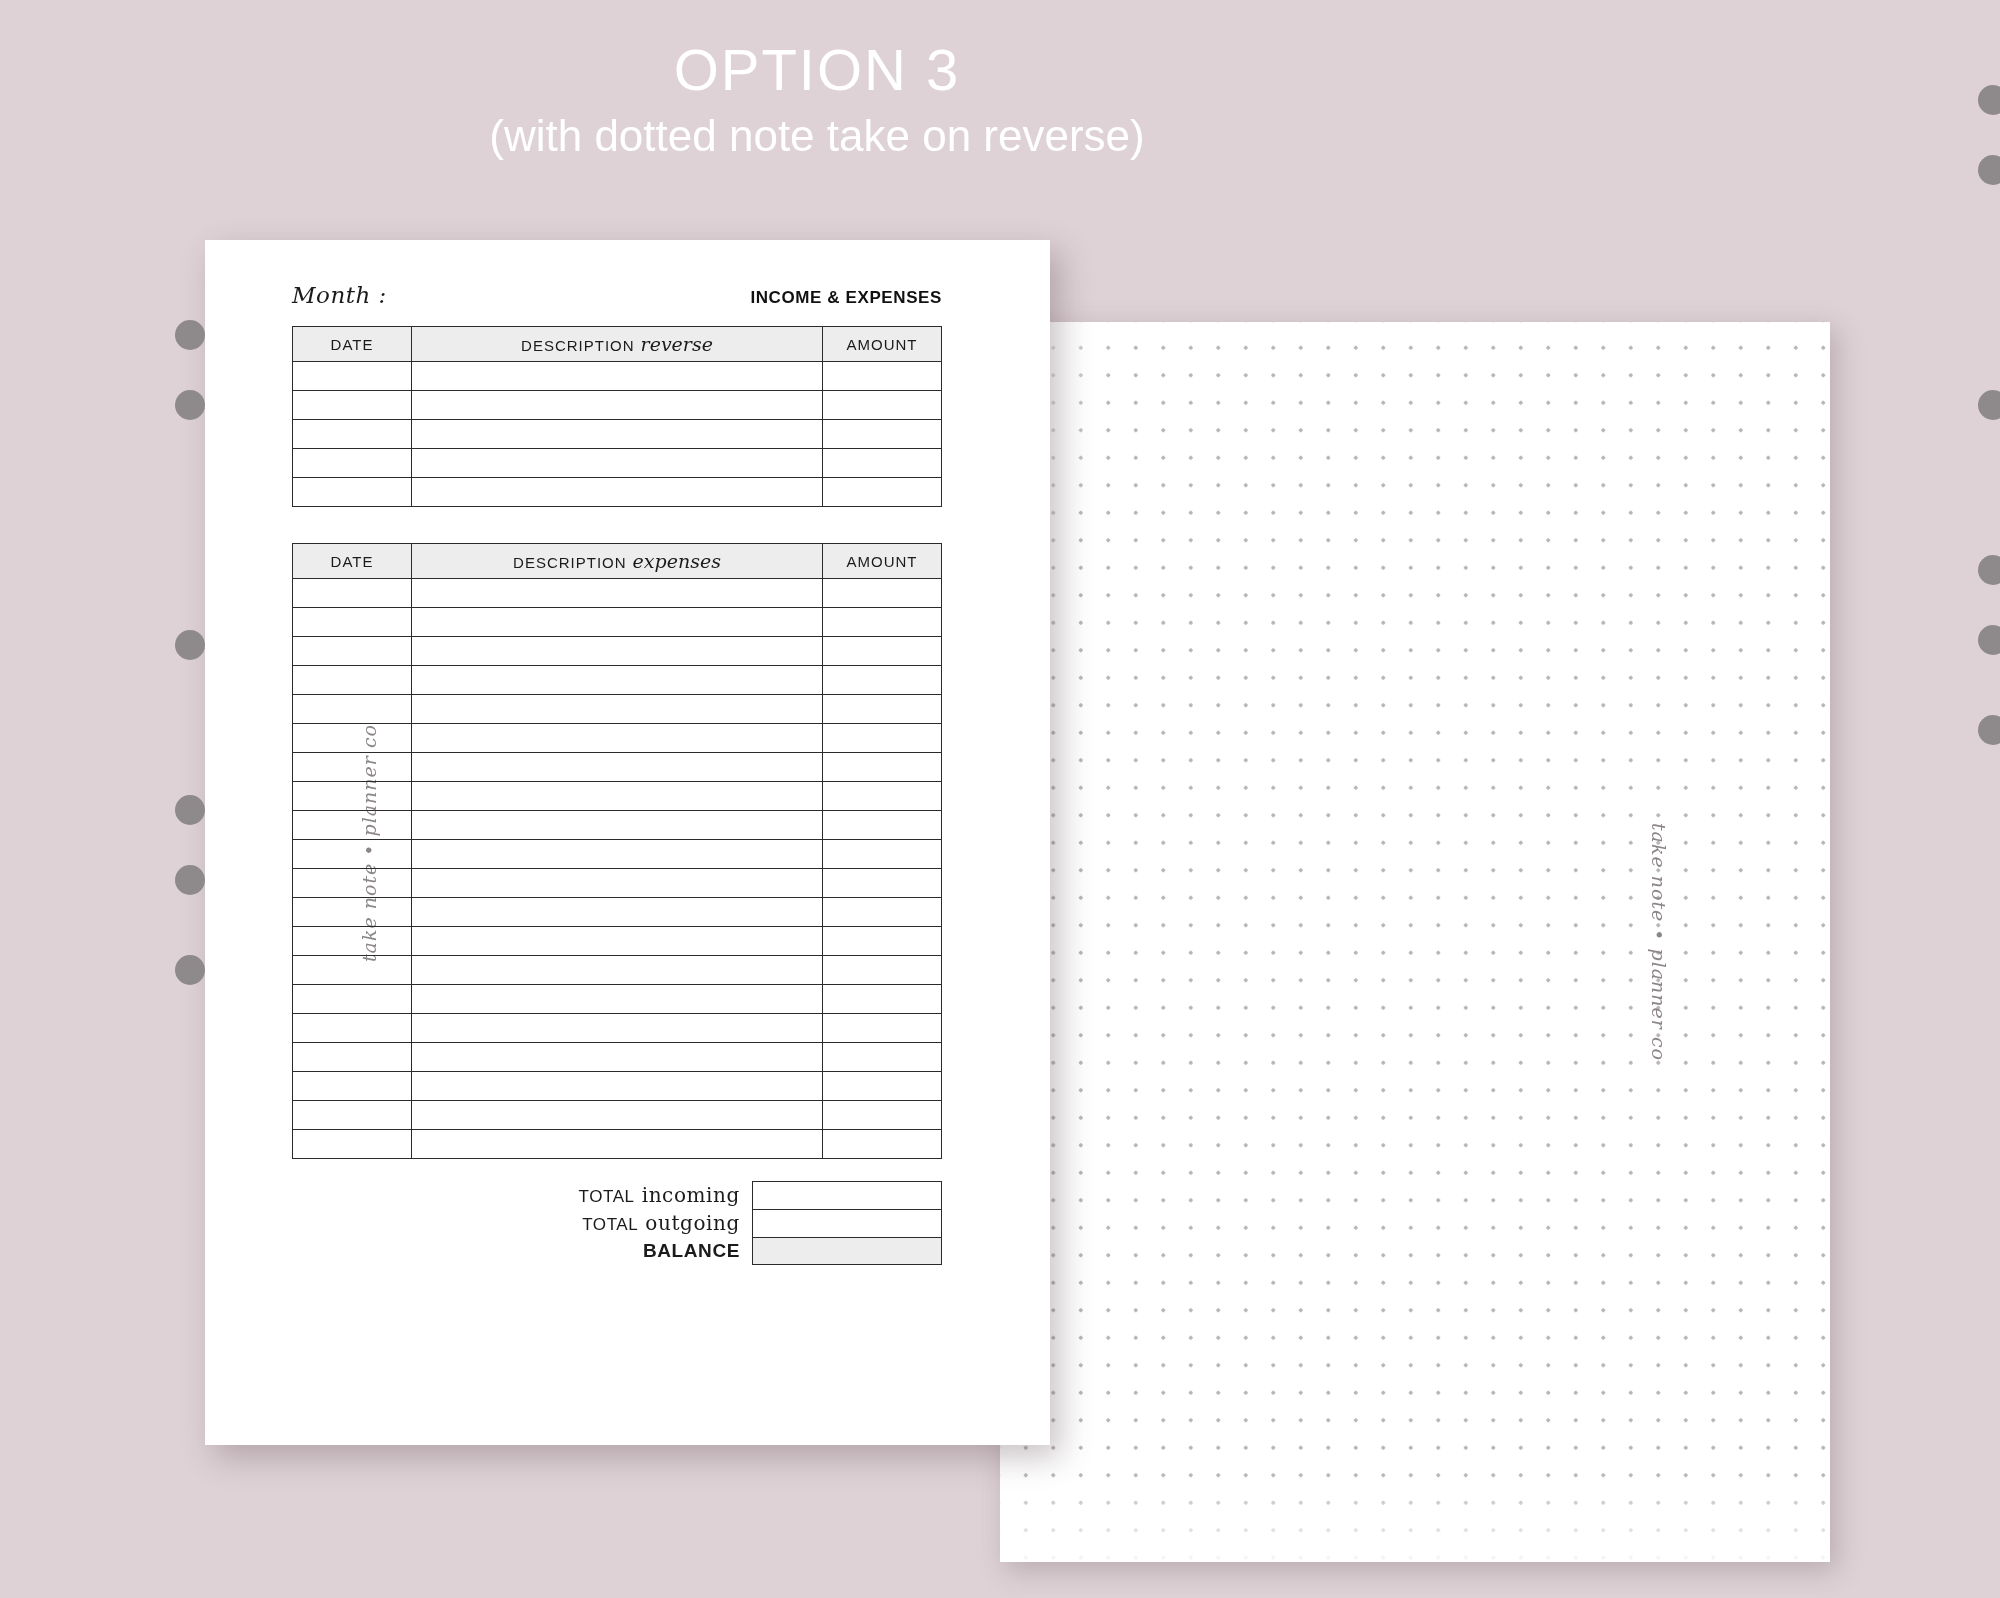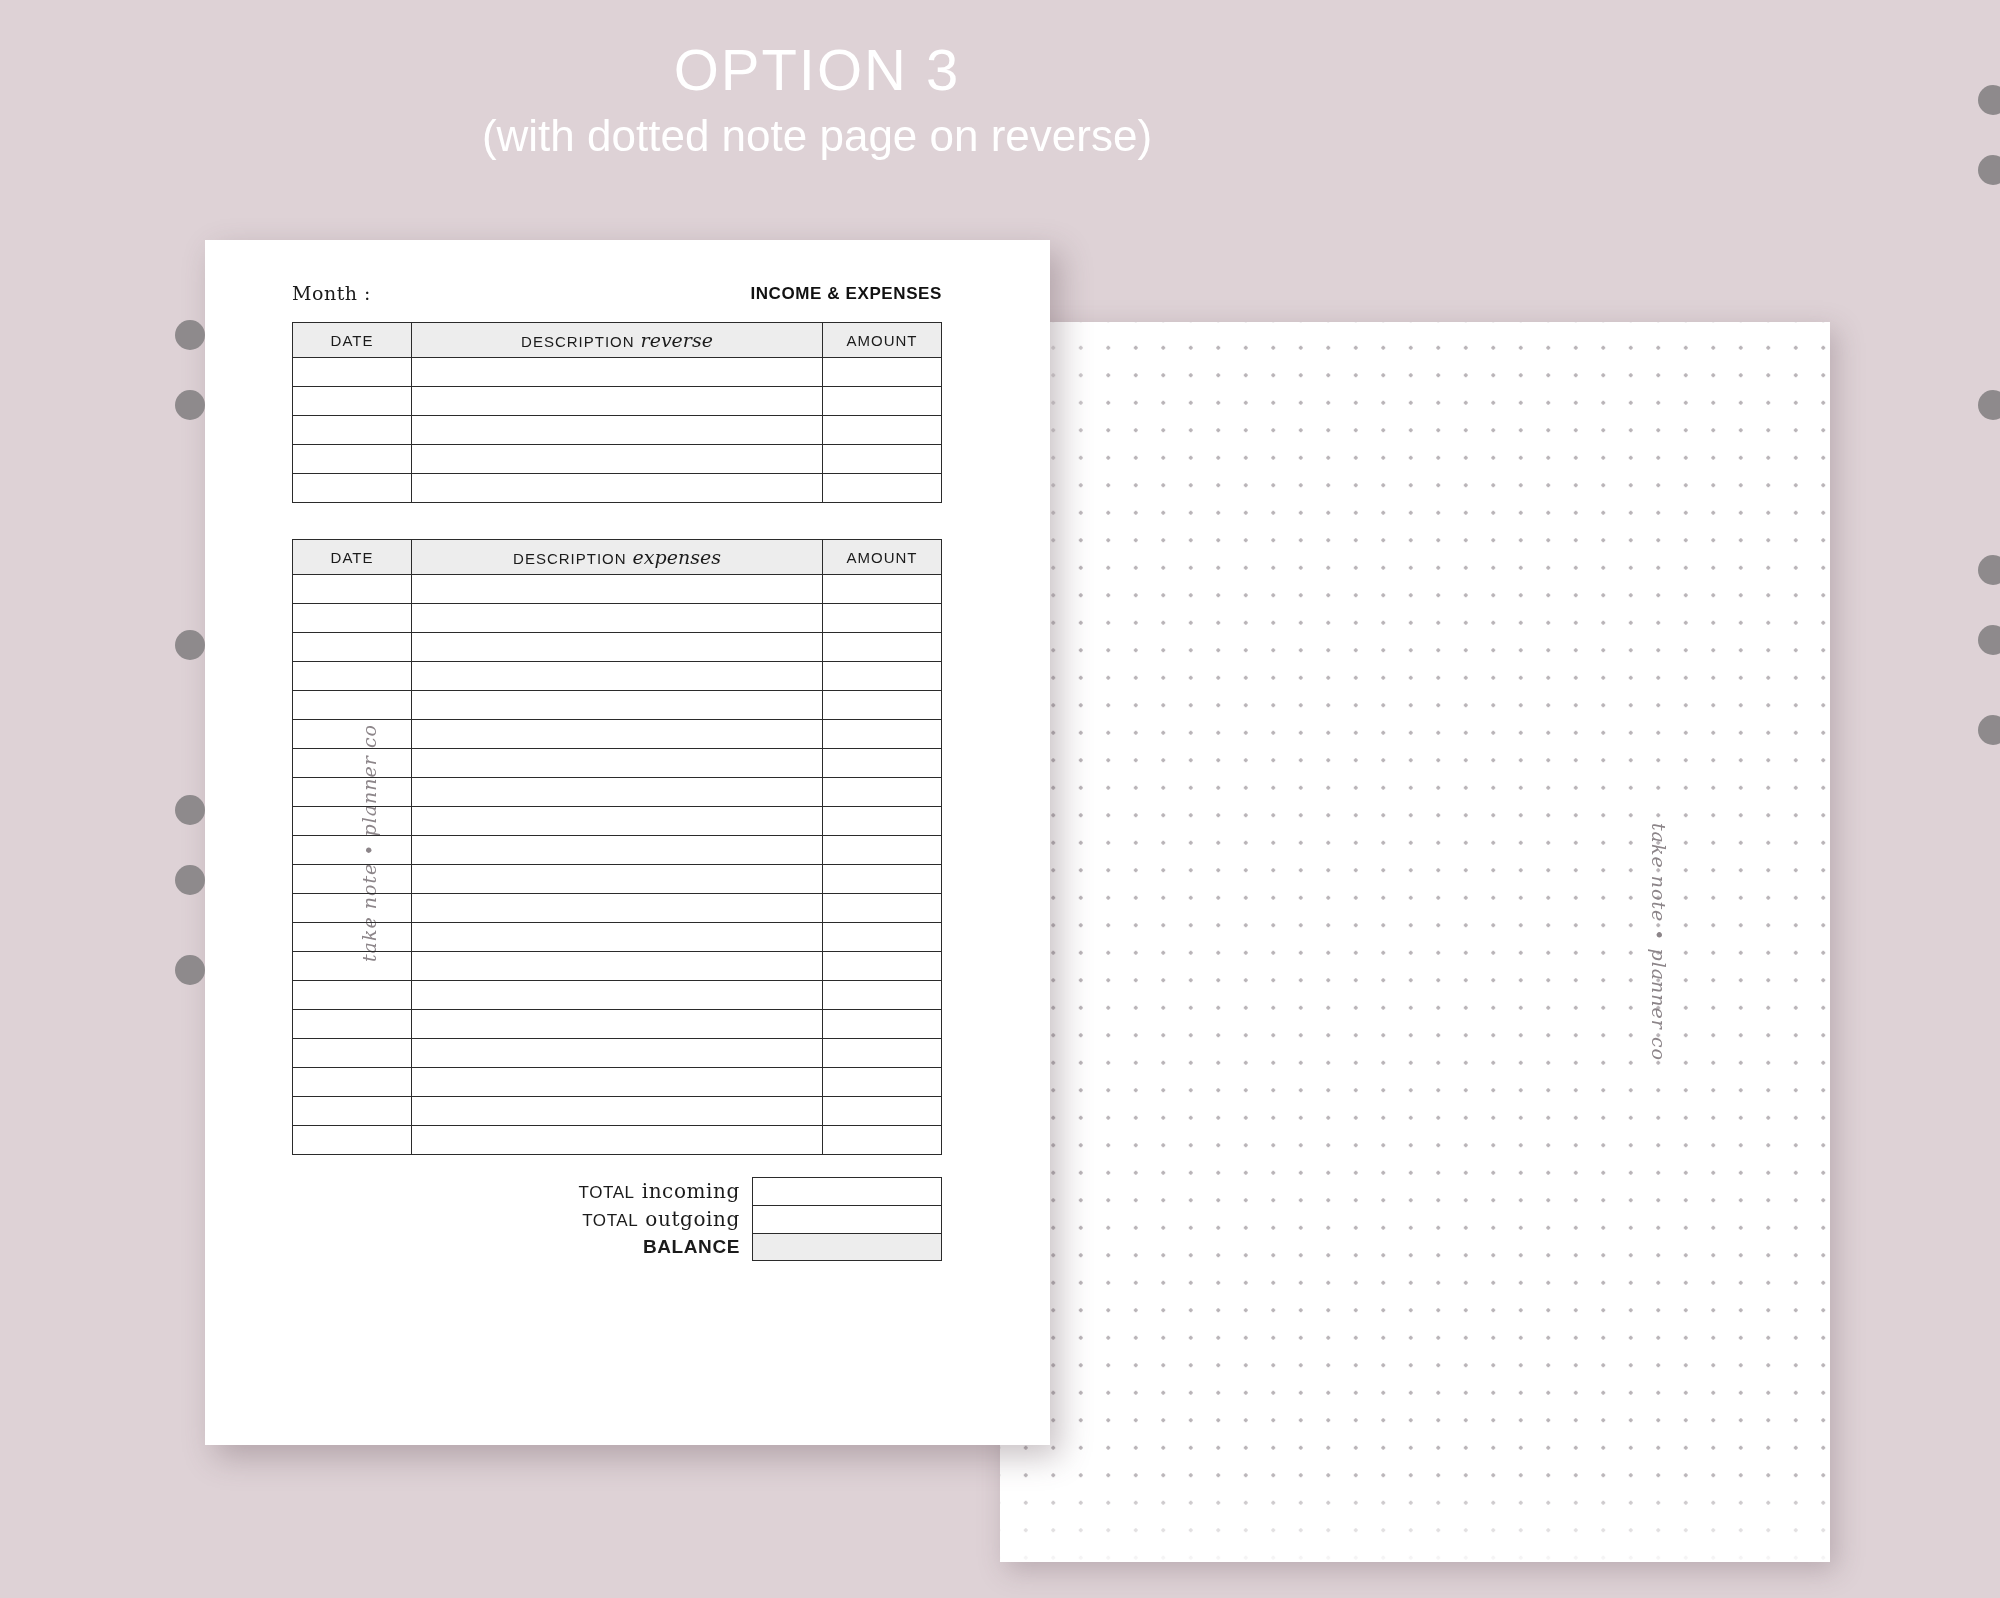--- a/index.html
+++ b/index.html
@@ -130,21 +130,22 @@
   }
 
   .sheet-top {
     display: flex;
     align-items: flex-end;
     justify-content: space-between;
     margin-bottom: 18px;
   }
   .month-label {
     font-family: "DejaVu Serif", serif;
-    font-size: 19px;
+    font-style: italic;
+    font-size: 23px;
     color: #1b1b1b;
     letter-spacing: 0.5px;
   }
   .sheet-title {
     font-size: 17px;
     font-weight: bold;
     letter-spacing: 0.6px;
     color: #111;
   }
 
@@ -220,21 +221,21 @@
   .total-box.last {
     border-bottom: 1px solid #2b2b2b;
     background: #ededed;
   }
 </style>
 </head>
 <body>
 
 <div class="header">
   <div class="title">OPTION 3</div>
-  <div class="subtitle">(with dotted note page on reverse)</div>
+  <div class="subtitle">(with dotted note take on reverse)</div>
 </div>
 
 <div class="dotted-page">
   <div class="back-brand">take note • planner co</div>
 </div>
 <div class="dotted-holes" id="dotted-holes">
     <div class="hole" style="top: 85px;"></div>
     <div class="hole" style="top: 155px;"></div>
     <div class="hole" style="top: 390px;"></div>
     <div class="hole" style="top: 555px;"></div>

